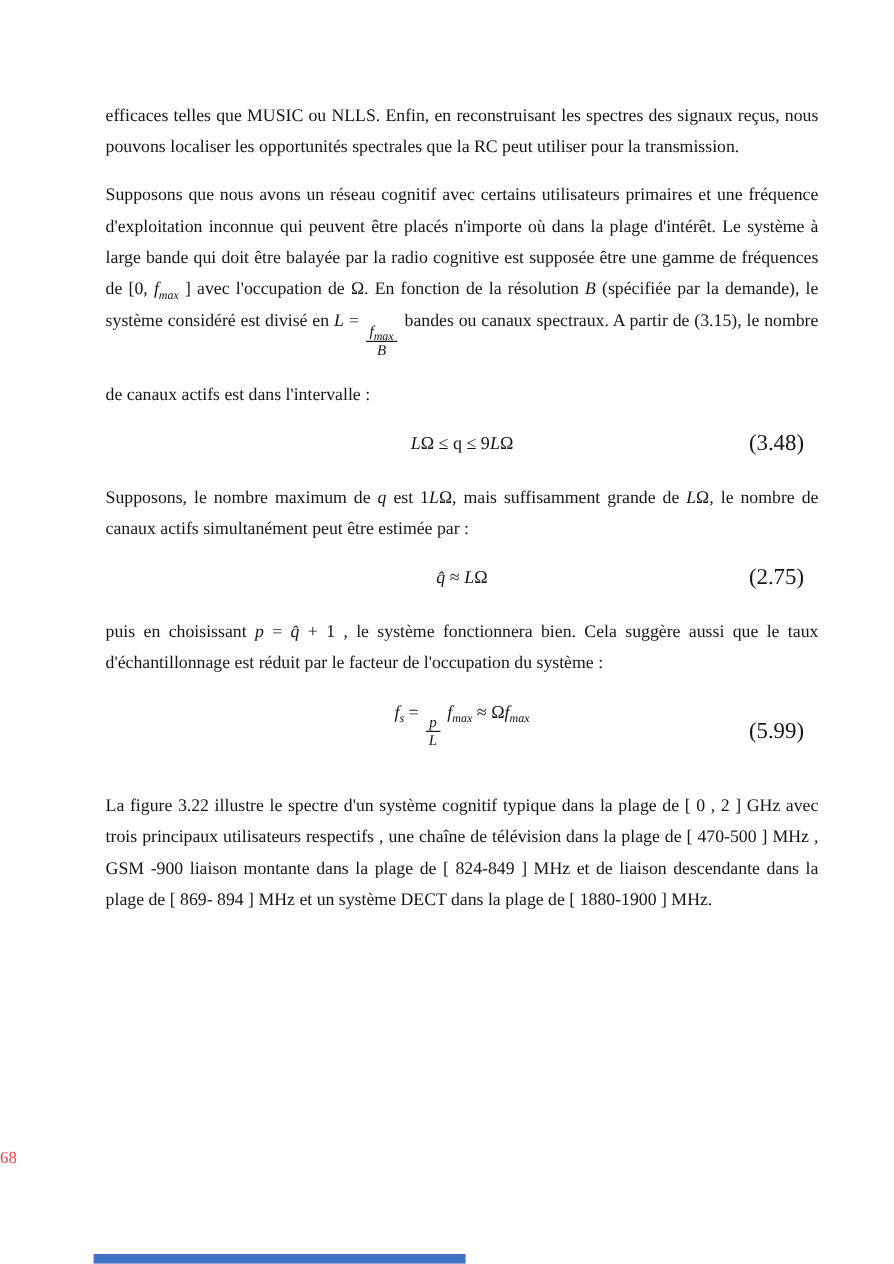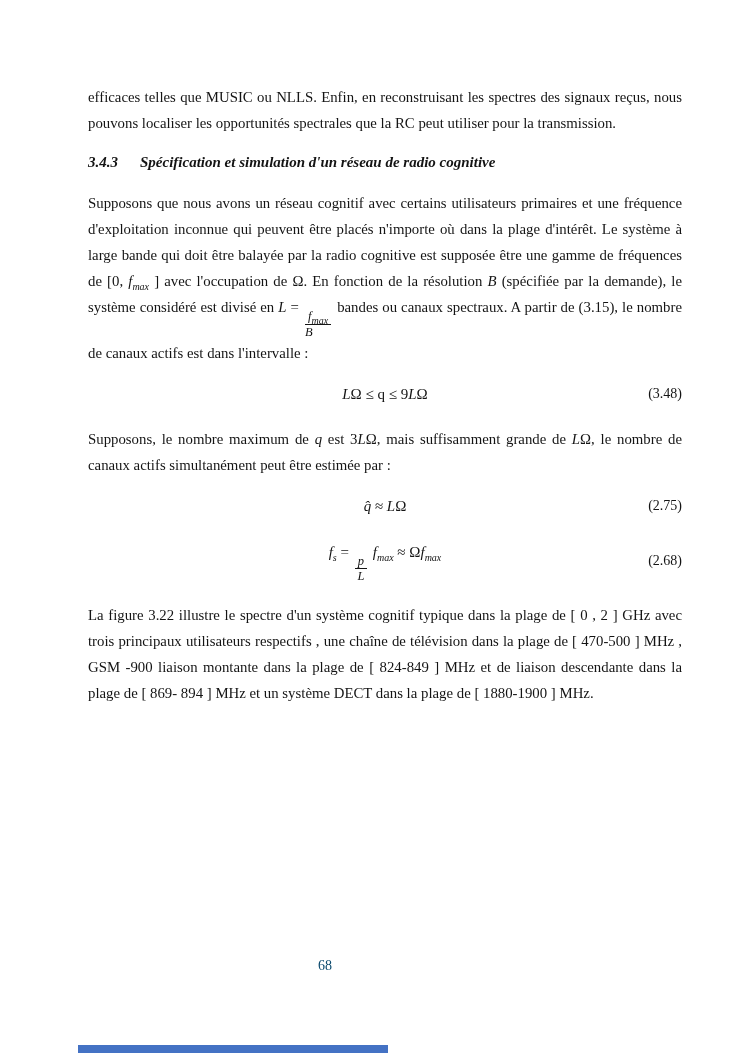--- a/index.html
+++ b/index.html
@@ -32,71 +32,69 @@
   h3.section .hnum{margin-right:22px;}
   .it{font-style:italic;}
   sub.msub{
     font-size:10px;
     font-style:italic;
     line-height:0;
   }
   .frac{
     display:inline-flex;
     flex-direction:column;
+    align-items:center;
     vertical-align:-8px;
     line-height:1.1;
     font-size:12.5px;
-    margin:0 2px;
+    margin:16px 2px;
   }
   .frac .num{border-bottom:1px solid #141414;padding:0 3px 0;}
   .frac .den{padding-top:1px;}
   .equation{
     position:relative;
     margin:10px 0 18px 0;
     font-size:15px;
     line-height:28px;
     text-align:center;
   }
   .equation .eq-body{display:inline-block;}
   .equation .eq-number{
-    position:absolute;right:0;top:50%;
+    position:absolute;right:12px;top:50%;
     transform:translateY(-50%);
-    font-size:14px;font-style:normal;
+    font-size:19px;font-style:normal;
   }
   .page-number{
     position:absolute;top:958px;left:0;width:650px;
-    text-align:center;font-size:14px;color:#0c4a6e;
+    font-size:14px;color:#ef4444;
   }
   .bottom-bar{
     position:absolute;left:78px;top:1045px;
     width:310px;height:8px;
   }
 </style>
 </head>
 <body>
 
 <div class="page">
   <div class="content">
     <div id="doc-blocks">
         <p class="para"><span>efficaces telles que MUSIC ou NLLS. Enfin, en reconstruisant les spectres des signaux reçus, nous pouvons localiser les opportunités spectrales que la RC peut utiliser pour la transmission.</span></p>
-        <h3 class="section">
-          <span class="hnum">3.4.3</span>
-          <span>Spécification et simulation d'un réseau de radio cognitive</span>
-        </h3>
         <p class="para"><span>Supposons que nous avons un réseau cognitif  avec certains utilisateurs primaires et une fréquence d'exploitation inconnue qui peuvent être placés n'importe où dans la plage d'intérêt. Le système à large bande qui doit être balayée par la radio cognitive est supposée être une gamme de fréquences de  [0, </span><span class="it">f</span><sub class="msub">max</sub><span> ] avec l'occupation de Ω. En fonction de la résolution </span><span class="it">B</span><span> (spécifiée par la demande), le système considéré est divisé en  </span><span class="it">L</span><span> = </span><span class="frac">
             <span class="num"><span class="it">f</span><sub class="msub">max</sub></span>
             <span class="den"><span class="it">B</span></span>
           </span><span>  bandes ou canaux spectraux. A partir de (3.15), le nombre de canaux actifs est dans l'intervalle :</span></p>
         <div class="equation"><span class="eq-body"><span class="it">L</span><span>Ω ≤ q ≤ 9</span><span class="it">L</span><span>Ω</span></span><span class="eq-number">(3.48)</span></div>
-        <p class="para"><span>Supposons, le nombre maximum de </span><span class="it">q</span><span> est 3</span><span class="it">L</span><span>Ω, mais suffisamment grande de </span><span class="it">L</span><span>Ω, le nombre de canaux actifs simultanément peut être estimée par :</span></p>
+        <p class="para"><span>Supposons, le nombre maximum de </span><span class="it">q</span><span> est 1</span><span class="it">L</span><span>Ω, mais suffisamment grande de </span><span class="it">L</span><span>Ω, le nombre de canaux actifs simultanément peut être estimée par :</span></p>
         <div class="equation"><span class="eq-body"><span class="it">q̂</span><span> ≈ </span><span class="it">L</span><span>Ω</span></span><span class="eq-number">(2.75)</span></div>
+        <p class="para"><span>puis en choisissant </span><span class="it">p</span><span> = </span><span class="it">q̂</span><span> + 1 , le système fonctionnera bien. Cela suggère aussi que le taux d'échantillonnage est réduit par le facteur de l'occupation du système :</span></p>
         <div class="equation"><span class="eq-body"><span class="it">f</span><sub class="msub">s</sub><span> = </span><span class="frac">
               <span class="num"><span class="it">p</span></span>
               <span class="den"><span class="it">L</span></span>
-            </span><span>  </span><span class="it">f</span><sub class="msub">max</sub><span> ≈   Ω</span><span class="it">f</span><sub class="msub">max</sub></span><span class="eq-number">(2.68)</span></div>
+            </span><span>  </span><span class="it">f</span><sub class="msub">max</sub><span> ≈   Ω</span><span class="it">f</span><sub class="msub">max</sub></span><span class="eq-number">(5.99)</span></div>
         <p class="para"><span>La figure 3.22 illustre le spectre d'un système cognitif typique dans la plage de [ 0 , 2 ] GHz avec trois principaux utilisateurs respectifs , une chaîne de télévision dans la plage de [ 470-500 ] MHz , GSM -900 liaison montante dans la plage de [ 824-849 ] MHz et de liaison descendante dans la plage de [ 869- 894 ] MHz et un système DECT dans la plage de [ 1880-1900 ] MHz.</span></p>
       </div>
   </div>
 
   <div class="page-number">68</div>
 
   <div class="bottom-bar" style="background: rgb(68, 114, 196);"></div>
 </div>
 
 </body></html>

